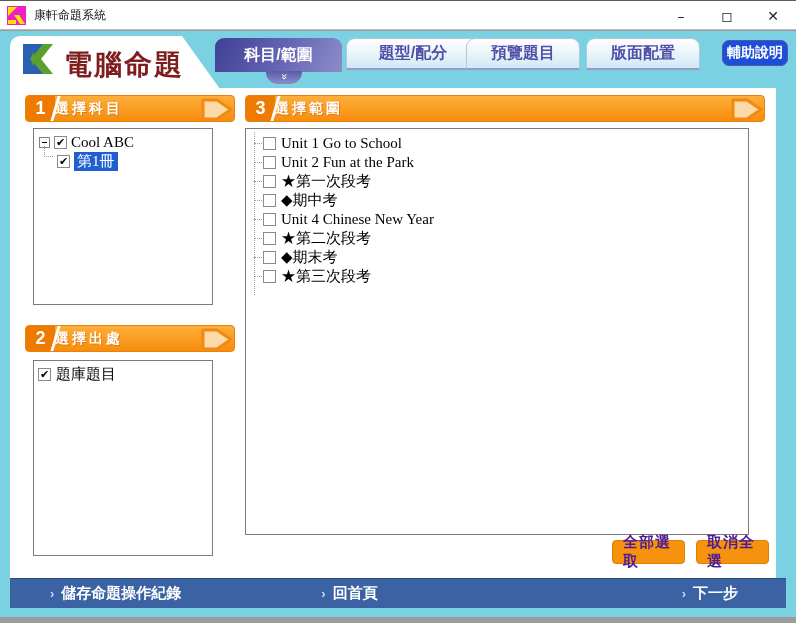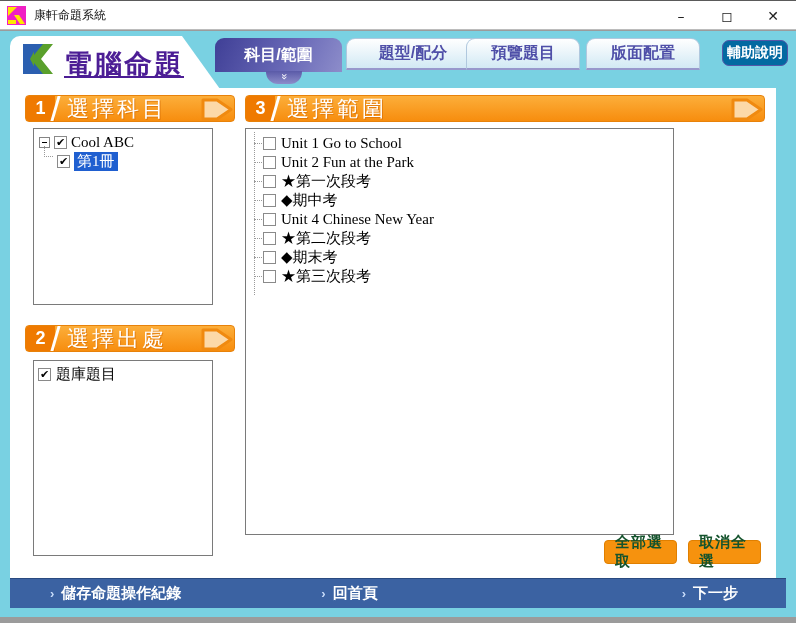--- a/index.html
+++ b/index.html
@@ -27,21 +27,21 @@
 
   
   .header-shape {
     position:absolute; left:10px; top:36px; width:210px; height:53px;
     background:#ffffff; border-top-left-radius:10px;
     clip-path: polygon(0 0, 172px 0, 210px 53px, 0 53px);
   }
   .logo { position:absolute; left:21px; top:42px; width:34px; height:34px; }
   .app-title {
     position:absolute; left:64px; top:46px;
-    font-size:28px; font-weight:bold; color:#4c1d95; letter-spacing:2px;text-decoration:underline;
+    font-size:28px; font-weight:bold; color:#7f1d1d; letter-spacing:2px;
   }
   
   .tab {
     position:absolute; top:38px; height:32px;
     border-radius:9px 9px 0 0;
     display:flex; align-items:center; justify-content:center;
     font-size:16px; font-weight:bold;
     background:linear-gradient(#ffffff,#d2e9f4);
     color:#4f4fa8;
     border:1px solid #b0c8de; border-bottom:2px solid #9898cc;
@@ -57,21 +57,21 @@
   .tab4 { left:586px; width:114px; }
   .tab-bump {
     position:absolute; left:266px; top:71px; width:36px; height:13px;
     background:linear-gradient(#5a5aa8,#8d8dca);
     border-radius:0 0 12px 12px;
     display:flex; align-items:center; justify-content:center;
   }
   .tab-bump span { color:#fff; font-size:11px; line-height:1; transform:rotate(90deg) translateX(-1px); }
   .help-btn {
     position:absolute; left:722px; top:40px; width:66px; height:26px;
-    background:#0369a1; border:1px solid #5656a8; border-radius:7px;
+    background:#1d4ed8; border:1px solid #5656a8; border-radius:7px;
     color:#fff; font-size:14px; font-weight:bold;
     display:flex; align-items:center; justify-content:center;text-align:center;
   }
   
   .panel { position:absolute; left:10px; top:88px; width:766px; height:490px; background:#ffffff; }
   .footerbar {
     position:absolute; left:10px; top:578px; width:776px; height:30px;
     background:#3b62a2; border-top:1px solid #2a4a80;
     display:flex; align-items:center;
     color:#fff; font-size:15px; font-weight:bold;
@@ -93,33 +93,33 @@
     background:#ef7a00; border-radius:3px 0 0 3px;
     color:#fff; font-size:18px; font-weight:bold;
     display:flex; align-items:center; justify-content:center;
     position:relative;
   }
   .banner .num::after {
     content:""; position:absolute; right:-2px; top:0; width:3px; height:100%;
     background:#fff; transform:skewX(-16deg);
   }
   .banner .btxt {
-    color:#fff; font-size:22px; font-weight:normal; letter-spacing:3px;
-    padding-left:12px; text-shadow:1px 1px 0 rgba(205,100,0,.55);
+    color:#fff; font-size:14px; font-weight:bold; letter-spacing:3px;
+    padding-left:0; text-shadow:1px 1px 0 rgba(205,100,0,.55);
   }
   .banner svg.arrow { position:absolute; right:-3px; top:-3px; }
   .banner1 { left:25px; top:95px;  width:210px; }
   .banner2 { left:25px; top:325px; width:210px; }
   .banner3 { left:245px; top:95px; width:520px; }
   
   .lbox { position:absolute; background:#fff; border:1px solid #7a7a7a;
           font-family:"Liberation Serif","DejaVu Serif",serif; font-size:15px; color:#000; }
   .box1 { left:33px;  top:128px; width:180px; height:177px; }
   .box2 { left:33px;  top:360px; width:180px; height:196px; }
-  .box3 { left:245px; top:128px; width:429px; height:407px; }
+  .box3 { left:245px; top:128px; width:504px; height:407px; }
   .cb { width:13px; height:13px; border:1px solid #8a8a8a; background:#fff;
         display:inline-flex; align-items:center; justify-content:center; flex:0 0 13px; }
   .cb.checked::after { content:"✔"; font-size:11px; line-height:1; color:#000;
                        font-family:"DejaVu Sans",sans-serif; }
   .expander { width:11px; height:11px; border:1px solid #848484; background:#fff;
               display:inline-flex; align-items:center; justify-content:center; flex:0 0 11px; }
   .expander::after { content:""; width:5px; height:1px; background:#000; }
   .trow { display:flex; align-items:center; gap:4px; height:19px; }
   .tree { padding:4px 0 0 5px; position:relative;text-align:right; }
   .tree .child { margin-left:18px; }
@@ -130,22 +130,22 @@
   .rangelist .vline { position:absolute; left:8px; top:3px; height:163px;
                       border-left:1px dotted #9a9a9a; }
   .rrow { display:flex; align-items:center; height:19px; }
   .rrow .stub { width:8px; border-top:1px dotted #9a9a9a; margin-left:2px; flex:0 0 8px; }
   .rrow .cb { margin:0 5px 0 1px; }
   .srcrow { display:flex; align-items:center; gap:5px; padding:4px 0 0 4px; height:22px; }
   
   .obtn {
     position:absolute; top:540px; height:24px; padding:0 10px;
     background:#f6920e; border:1px solid #e07f00; border-radius:4px;
-    color:#14532d; font-size:15px; font-weight:bold;
-    display:flex; align-items:center; justify-content:center; letter-spacing:1px;
+    color:#4c1d95; font-size:15px; font-weight:bold;
+    display:flex; align-items:center; justify-content:center; letter-spacing:1px;margin-left:8px;
   }
   .obtn1 { left:604px; width:73px; }
   .obtn2 { left:688px; width:73px; }
 </style>
 </head>
 <body>
 
 <div class="titlebar">
   <svg class="appicon" viewBox="0 0 19 19">
     <rect x="0" y="0" width="19" height="19" fill="#f01fc4"></rect>

